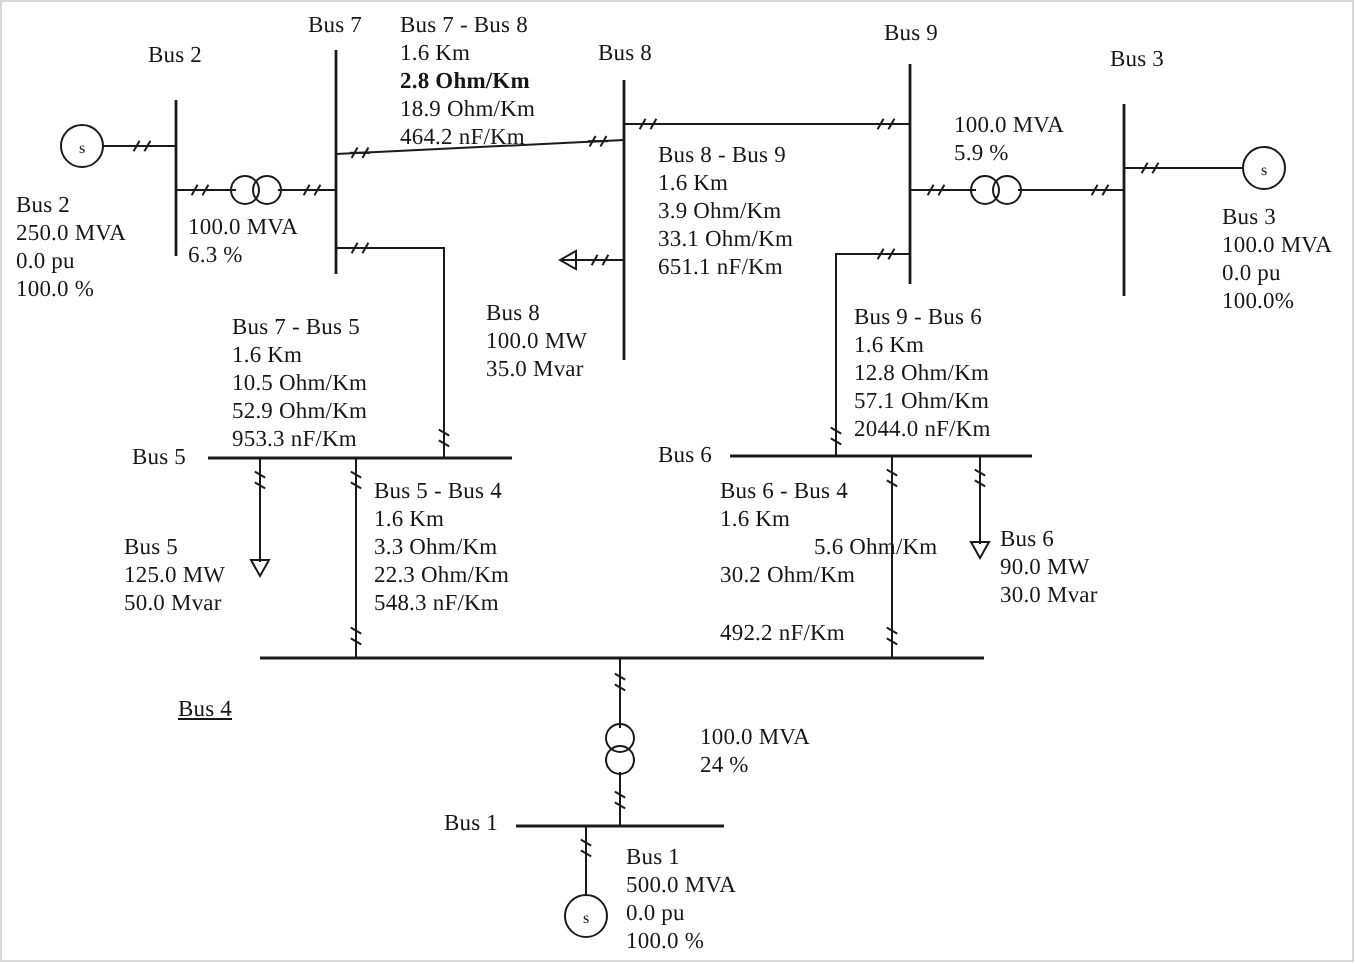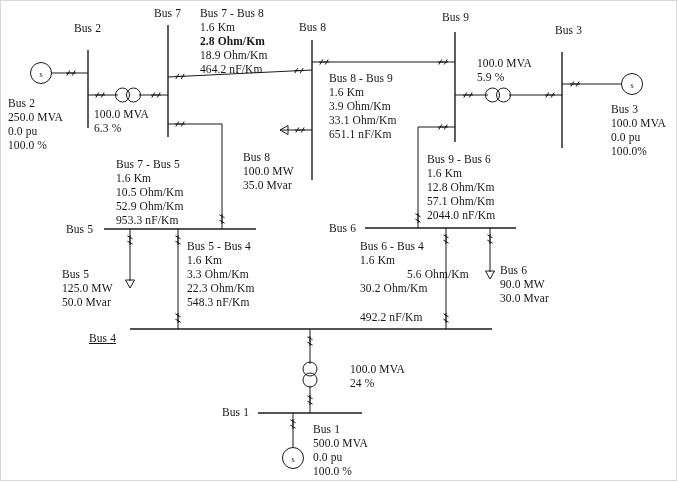--- a/index.html
+++ b/index.html
@@ -167,21 +167,21 @@
   <use href="#cb-v" x="293" y="424"></use>
 </svg>
 
 <div class="lbl bus-name" style="left:74px;top:21px;">Bus 2</div>
 <div class="lbl bus-name" style="left:154px;top:6px;">Bus 7</div>
 <div class="lbl bus-name" style="left:299px;top:20px;">Bus 8</div>
 <div class="lbl bus-name" style="left:442px;top:10px;">Bus 9</div>
 <div class="lbl bus-name" style="left:555px;top:23px;">Bus 3</div>
 <div class="lbl bus-name" style="left:66px;top:222px;">Bus 5</div>
 <div class="lbl bus-name" style="left:329px;top:221px;">Bus 6</div>
-<div class="lbl bus-name" style="left:89px;top:331px;text-decoration:underline;">Bus 4</div>
+<div class="lbl bus-name" style="left:89px;top:348px;text-decoration:underline;">Bus 4</div>
 <div class="lbl bus-name" style="left:222px;top:405px;">Bus 1</div>
 
 <div class="lbl" style="left:8px;top:96px;">Bus 2</div>
 <div class="lbl" style="left:8px;top:110px;">250.0 MVA</div>
 <div class="lbl" style="left:8px;top:124px;">0.0 pu</div>
 <div class="lbl" style="left:8px;top:138px;">100.0 %</div>
 
 <div class="lbl" style="left:94px;top:107px;">100.0 MVA</div>
 <div class="lbl" style="left:94px;top:121px;">6.3 %</div>
 

